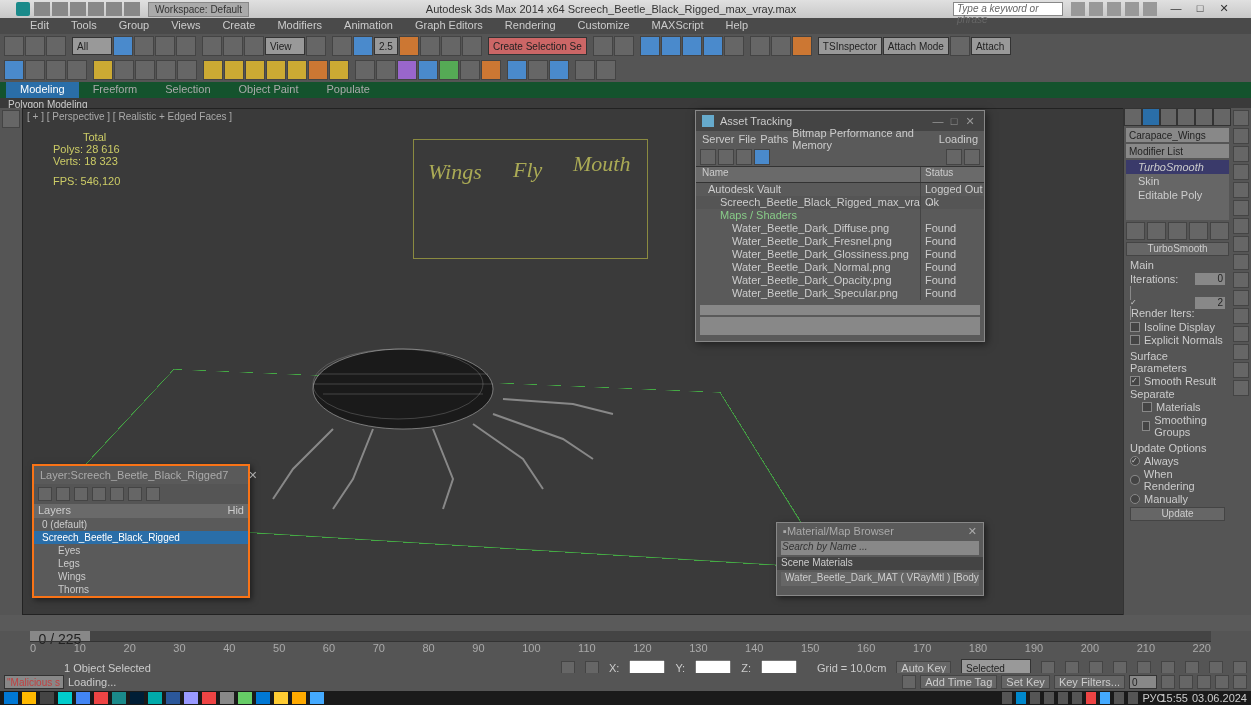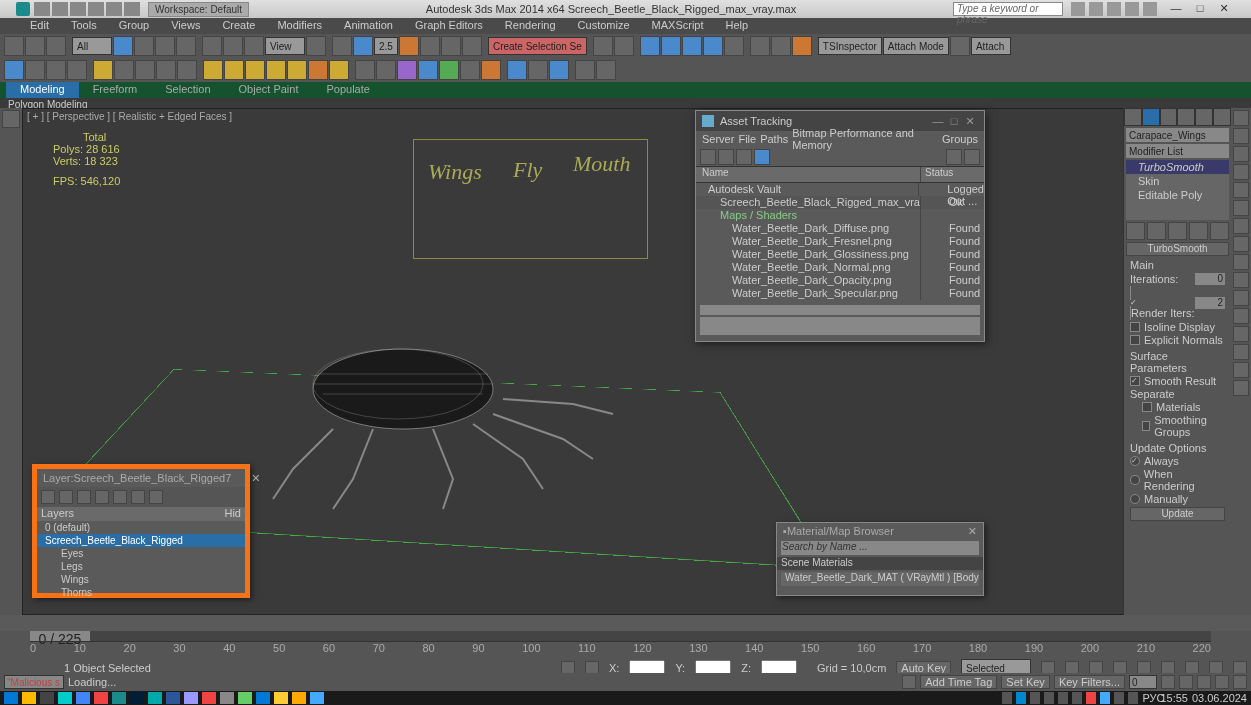--- a/index.html
+++ b/index.html
@@ -75,32 +75,32 @@
 .asset-title .spacer { flex: 1; }
 .asset-title .wc { width: 16px; text-align: center; color: #999; }
 .asset-menu { height: 16px; display: flex; gap: 4px; padding: 0 6px; font-size: 10px; color: #ccc; align-items: center; }
 .asset-tools { height: 20px; display: flex; padding: 2px 4px; gap: 2px; border-bottom: 1px solid #333; }
 .asset-tools span { width: 16px; height: 16px; background: #666; border: 1px solid #444; }
 .asset-tools .spacer { flex: 1; background: none; border: none; }
 .asset-header { height: 16px; display: flex; background: #6a6a6a; border-bottom: 1px solid #333; }
 .asset-header div:first-child { width: 225px; padding-left: 6px; font-size: 10px; color: #ccc; border-right: 1px solid #444; }
 .asset-header div:last-child { flex: 1; padding-left: 4px; font-size: 10px; color: #ccc; }
 .asset-rows { height: 120px; overflow: hidden; }
-.asset-row { height: 13px; display: flex; font-size: 10px; gap: 24px; }
+.asset-row { height: 13px; display: flex; font-size: 10px; }
 .asset-row .fname { width: 225px; padding-left: 20px; overflow: hidden; white-space: nowrap; border-right: 1px solid #444; }
 .asset-row .status { flex: 1; padding-left: 4px; }
 .asset-row.lvl0 .fname { padding-left: 12px; }
 .asset-row.lvl1 .fname { padding-left: 24px; }
 .asset-row.lvl2 .fname { padding-left: 36px; }
 .asset-row.hl { background: #555; }
 .asset-scroll { height: 10px; background: #888; margin: 2px 4px; }
 .asset-status { height: 18px; background: #888; margin: 2px 4px; }
 
 
-.layer-window { position: absolute; left: 32px; top: 464px; width: 218px; height: 134px; background: #5a5a5a; border: 5px solid #f97316; box-shadow: 2px 2px 6px rgba(0,0,0,0.5); }
+.layer-window { position: absolute; left: 32px; top: 464px; width: 218px; height: 134px; background: #5a5a5a; border: 2px solid #f97316; box-shadow: 2px 2px 6px rgba(0,0,0,0.5); }
 .layer-title { height: 18px; display: flex; align-items: center; padding: 0 6px; color: #aaa; font-size: 10px; }
 .layer-title .spacer { flex: 1; }
 .layer-tools { height: 20px; display: flex; gap: 4px; padding: 2px 4px; background: #555; align-items: center; }
 .layer-tools span { width: 14px; height: 14px; background: #666; border: 1px solid #444; }
 .layer-head { height: 14px; display: flex; background: #6a6a6a; font-size: 10px; padding: 0 4px; }
 .layer-head div:first-child { flex: 1; }
 .layer-list { }
 .layer-row { height: 13px; display: flex; align-items: center; font-size: 10px; padding-left: 8px; }
 .layer-row.sel { background: #2a6ea8; color: #fff; }
 .layer-row.child { padding-left: 24px; }
@@ -417,21 +417,21 @@
     <span class="spacer"></span>
     <span class="wc">—</span>
     <span class="wc">□</span>
     <span class="wc">✕</span>
   </div>
   <div class="asset-menu">
     <span>Server</span>
     <span>File</span>
     <span>Paths</span>
     <span>Bitmap Performance and Memory</span>
-    <span>Groups</span>
+    <span>Loading</span>
   </div>
   <div class="asset-tools">
     <span></span>
     <span></span>
     <span></span>
     <span class="ic-blue"></span>
     <span class="spacer"></span>
     <span></span>
     <span></span>
   </div>

